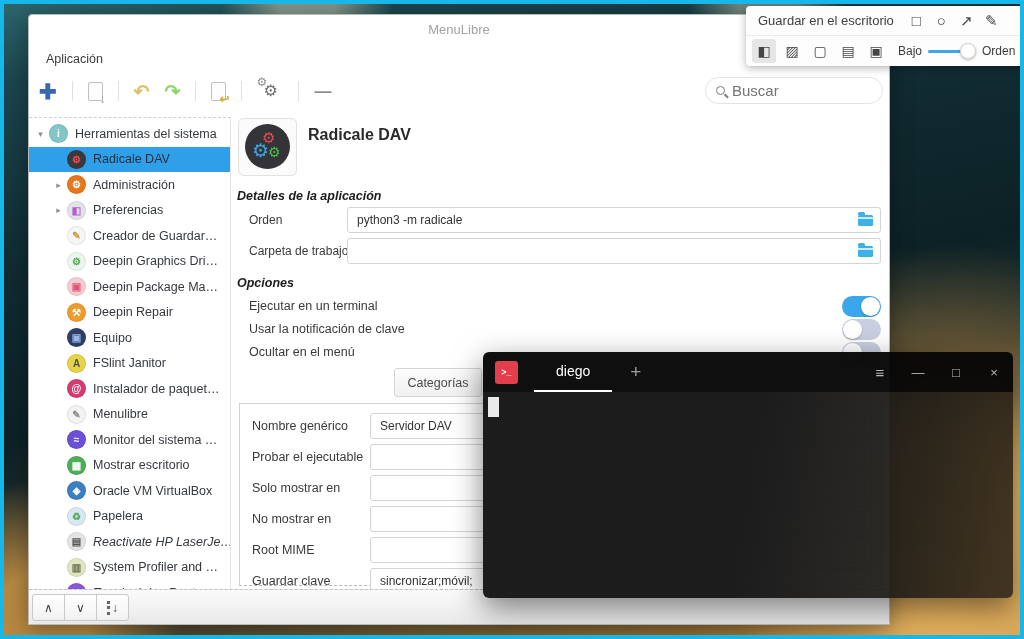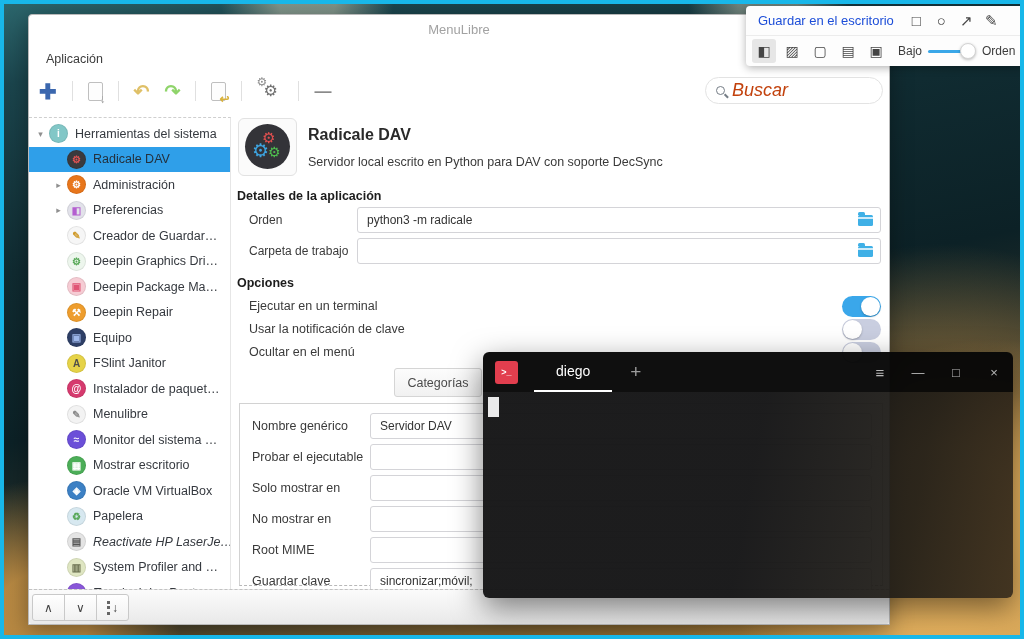--- a/index.html
+++ b/index.html
@@ -30,21 +30,21 @@
   .doc { position:relative; width:15px; height:19px; border:1.5px solid #bfbfbf; border-radius:2px; background:#fdfdfd; }
   .doc .ar { position:absolute; right:-4px; bottom:-6px; font-size:12px; font-weight:bold; color:#9a9a9a; }
   .doc .ar.yellow { color:#d9b23c; }
   .gears { position:relative; width:26px; height:24px; color:#707070; }
   .gears .g1 { position:absolute; left:6px; top:2px; font-size:16px; }
   .gears .g2 { position:absolute; left:-1px; top:-4px; font-size:12px; color:#8f8f8f; }
   .ml-search { position:absolute; right:6px; top:62px; width:178px; height:27px; background:#fff;
                border:1px solid #e3e3e3; border-radius:14px; display:flex; align-items:center; padding:0 10px; gap:7px; }
   .lens { position:relative; width:9px; height:9px; border:1.6px solid #757d86; border-radius:50%; flex:0 0 auto; }
   .lens::after { content:""; position:absolute; width:5px; height:1.6px; background:#757d86; left:7px; top:8px; transform:rotate(45deg); }
-  .ml-search span { color:#c2410c; font-size:18px;font-style:italic; }
+  .ml-search span { color:#737373; font-size:15px; }
 
   
   .ml-side { position:absolute; left:0; top:102px; width:202px; bottom:35px; border-right:1px solid #e6e6e6;
              border-top:1px dashed #cfcfcf; overflow:hidden; padding-top:3px; }
   .tree-row { height:25.5px; display:flex; align-items:center; font-size:12.5px; color:#35393f; padding-left:3px; }
   .tree-row.child { padding-left:21px; }
   .tree-row.selected { background:#2f9fe9; color:#24313d; }
   .tree-row.italic .tree-label { font-style:italic; }
   .expander { width:17px; text-align:center; color:#8f8f8f; font-size:9px; flex:0 0 auto; }
   .tree-ico { width:19px; height:19px; border-radius:50%; display:flex; align-items:center; justify-content:center;
@@ -55,24 +55,24 @@
   .ml-main { position:absolute; left:202px; top:100px; right:0; bottom:35px; }
   .app-btn { position:absolute; left:7px; top:3px; width:59px; height:58px; background:#fbfbfb;
              border:1px solid #e2e2e2; border-radius:6px; }
   .app-circle { position:absolute; left:6px; top:5px; width:45px; height:45px; border-radius:50%; background:#333338; }
   .app-circle span { position:absolute; line-height:1; }
   .ag1 { color:#e04f4f; font-size:15px; left:17px; top:6px; }
   .ag2 { color:#3da4e0; font-size:19px; left:7px; top:17px; }
   .ag3 { color:#4fc04f; font-size:14px; left:23px; top:21px; }
   .hd-name { position:absolute; left:77px; top:11px; font-size:16px; font-weight:bold; color:#2a2a2a; }
   .hd-desc { position:absolute; left:77px; top:40px; font-size:12.5px; color:#3a3a3a; }
-  .sec-title { position:absolute; font-size:12.5px; font-weight:bold; color:#1c1c1c; left:6px; }
+  .sec-title { position:absolute; font-size:12.5px; font-weight:bold; color:#1c1c1c; left:6px;font-style:italic; }
   .fieldrow { position:absolute; left:0; right:0; height:27px; }
   .fieldrow .flabel { position:absolute; left:18px; top:6px; font-size:12px; color:#3a3a3a; }
-  .fieldrow .fwrap { position:absolute; left:126px; right:8px; top:0; height:26px; }
+  .fieldrow .fwrap { position:absolute; left:116px; right:8px; top:0; height:26px; }
   .inp { width:100%; height:100%; border:1px solid #d4d4d8; border-radius:3px; font-size:12px; color:#333;
          padding:0 26px 0 9px; font-family:"Liberation Sans",sans-serif; background:#fff; outline:none; }
   .folder { position:absolute; right:8px; top:8px; width:15px; height:11px; background:#3fb0e6; border-radius:1.5px; }
   .folder::before { content:""; position:absolute; left:0; top:-3px; width:7px; height:3px; background:#3fb0e6; border-radius:1.5px 1.5px 0 0; }
   .folder::after { content:""; position:absolute; left:0; top:2px; right:0; height:1.5px; background:rgba(255,255,255,.75); }
   .togglerow { position:absolute; left:0; right:0; height:23px; }
   .togglerow .tlabel { position:absolute; left:18px; top:4px; font-size:12.5px; color:#3a3a3a; }
   .switch { position:absolute; right:8px; top:1px; width:39px; height:21px; border-radius:11px; background:#c9cee0; }
   .switch .knob { position:absolute; left:1px; top:1px; width:19px; height:19px; border-radius:50%; background:#fff;
                   box-shadow:0 1px 2px rgba(0,0,0,.25); }
@@ -113,21 +113,21 @@
   .term-ctl.menu { font-size:15px; }
   .term-body { position:absolute; left:0; right:0; top:40px; bottom:0;
                background:linear-gradient(100deg, rgba(21,21,22,.97) 50%, rgba(30,27,22,.93) 80%, rgba(44,35,24,.88) 100%); }
   .term-cursor { position:absolute; left:5px; top:5px; width:11px; height:20px; background:#eaeaea; }
 
   
   #shot { position:absolute; left:746px; top:6px; width:278px; z-index:6; background:#fdfdfd;
           border-radius:4px; box-shadow:0 2px 8px rgba(0,0,0,.3); overflow:hidden; }
   .shot-row { height:30px; display:flex; align-items:center; }
   .shot-row.r1 { border-bottom:1px solid #ececec; }
-  .shot-save { font-size:13px; color:#1d4ed8; padding:0 10px 0 12px; white-space:nowrap; }
+  .shot-save { font-size:13px; color:#404040; padding:0 10px 0 12px; white-space:nowrap; }
   .shot-ic { width:25px; text-align:center; color:#454545; font-size:15px; }
   .shot-row.r2 { padding-left:6px; }
   .shot-ic2 { width:24px; height:24px; display:flex; align-items:center; justify-content:center;
               color:#454545; font-size:14px; border-radius:3px; margin-right:4px; }
   .shot-ic2.sel { background:#e6e6e6; }
   .shot-low { font-size:12px; color:#3c3c3c; margin:0 6px 0 6px; }
   .shot-high { font-size:12px; color:#3c3c3c; margin-left:8px; }
   .shot-track { position:relative; width:46px; height:3px; background:#3aa7e8; border-radius:2px; }
   .shot-knob { position:absolute; left:32px; top:-7px; width:16px; height:16px; border-radius:50%;
                background:#fff; border:1px solid #d4d4d4; box-shadow:0 1px 3px rgba(0,0,0,.25); }
@@ -287,21 +287,20 @@
 
     <div class="ml-main">
       <div class="app-btn">
         <div class="app-circle">
           <span class="ag1">⚙</span>
           <span class="ag2">⚙</span>
           <span class="ag3">⚙</span>
         </div>
       </div>
       <div class="hd-name">Radicale DAV</div>
-      <div class="hd-desc">Servidor local escrito en Python para DAV con soporte DecSync</div>
 
       <div class="sec-title" style="top:74px;">Detalles de la aplicación</div>
 
       <div>
 
           <div class="fieldrow detailpos" style="top: 92px;">
             <span class="flabel">Orden</span>
             <span class="fwrap">
               <input class="inp" type="text" value="python3 -m radicale" style="">
               <span class="folder"></span>

